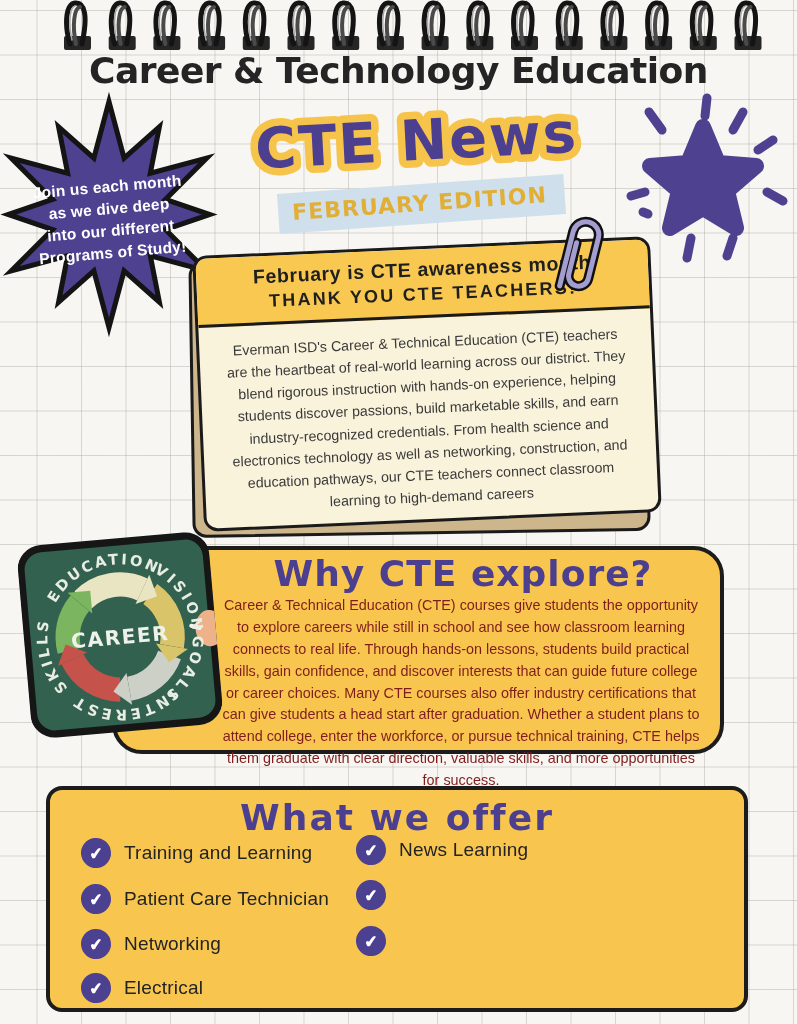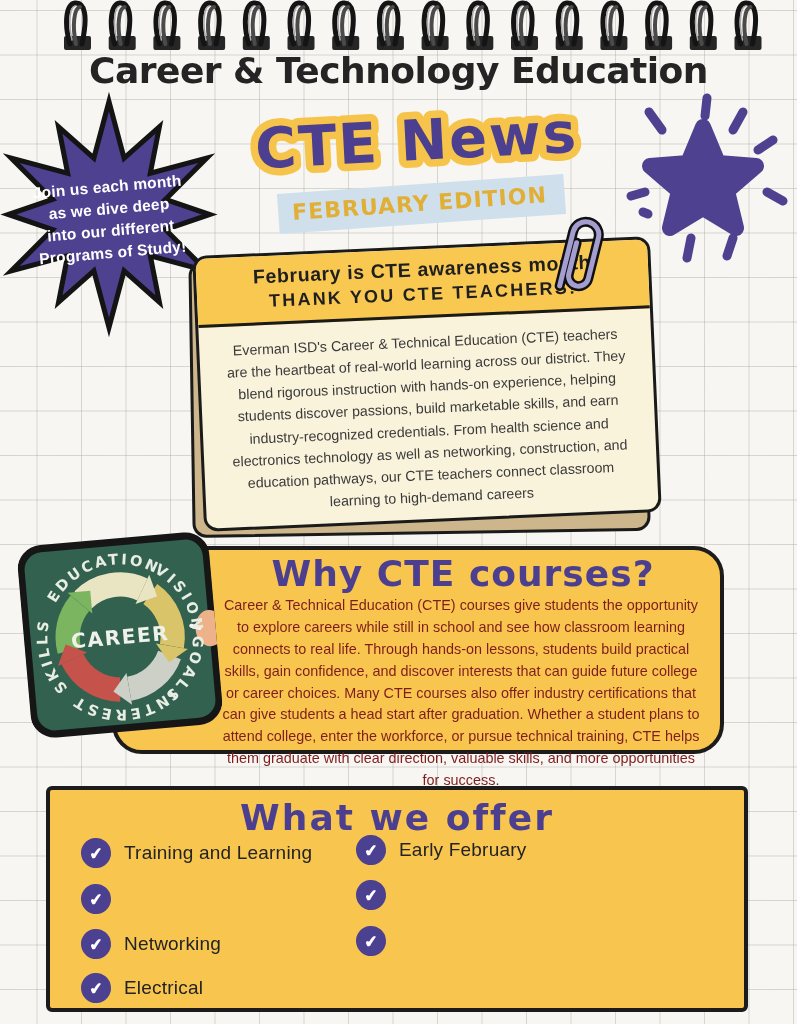--- a/index.html
+++ b/index.html
@@ -75,21 +75,21 @@
     margin:1px 16px 0 102px;text-align:center;color:#7f1d1d;
     font-size:14.4px;line-height:1.52;font-weight:500;
   }
   .career-img{
     left:24px;top:537px;width:192px;height:196px;transform:rotate(-5deg);
     overflow:hidden;border-radius:24px;
   }
   
   .offer-card{
     left:46px;top:786px;width:702px;height:226px;
-    background:#f8c64f;border:4px solid #1c1c1c;border-radius:6px;
+    background:#f8c64f;border:4px solid #1c1c1c;border-radius:16px;
   }
   .offer-title{
     margin-top:7px;text-align:center;
     font-family:"DejaVu Sans", sans-serif;font-weight:800;font-size:36px;
     letter-spacing:2px;color:#4c3f90;
   }
   .offer-item{position:absolute;display:flex;align-items:center;}
   .check{
     width:30px;height:30px;border-radius:50%;background:#4c4191;flex:0 0 30px;
     display:flex;align-items:center;justify-content:center;
@@ -174,21 +174,21 @@
       <div class="note-body">Everman ISD's Career &amp; Technical Education (CTE) teachers are the heartbeat of real-world learning across our district. They blend rigorous instruction with hands-on experience, helping students discover passions, build marketable skills, and earn industry-recognized credentials. From health science and electronics technology as well as networking, construction, and education pathways, our CTE teachers connect classroom learning to high-demand careers</div>
     </div>
   </div>
 
   <svg class="abs paperclip" viewBox="0 0 70 96">
     <path d="M22,80 L22,24 A13,13 0 0 1 48,24 L48,66 A10,10 0 0 1 28,66 L28,34" fill="none" stroke="#101010" stroke-width="10" stroke-linecap="round"></path>
     <path d="M22,80 L22,24 A13,13 0 0 1 48,24 L48,66 A10,10 0 0 1 28,66 L28,34" fill="none" stroke="#a49dd0" stroke-width="5" stroke-linecap="round"></path>
   </svg>
 
   <div class="abs why-card">
-    <div class="why-title">Why CTE courses?</div>
+    <div class="why-title">Why CTE explore?</div>
     <div class="why-body">Career &amp; Technical Education (CTE) courses give students the opportunity to explore careers while still in school and see how classroom learning connects to real life. Through hands-on lessons, students build practical skills, gain confidence, and discover interests that can guide future college or career choices. Many CTE courses also offer industry certifications that can give students a head start after graduation. Whether a student plans to attend college, enter the workforce, or pursue technical training, CTE helps them graduate with clear direction, valuable skills, and more opportunities for success.</div>
   </div>
 
   <div class="abs career-img">
     <svg width="192" height="196" viewBox="0 0 190 190">
       <rect x="3" y="3" width="184" height="184" rx="21" fill="#33614f" stroke="#161616" stroke-width="7"></rect>
 
       <g fill="none" stroke-width="24">
         <path d="M61.6,57.2 A52,52 0 0 1 121,52" stroke="#e9e5c2"></path>
         <path d="M128.4,57.2 A52,52 0 0 1 145.2,110.5" stroke="#d9c46a"></path>
@@ -221,33 +221,34 @@
 
   <div class="abs offer-card">
     <div class="offer-title">What we offer</div>
 
     <div class="offer-item" style="left:31px;top:48px;">
       <span class="check">✔</span>
       <span class="offer-label">Training and Learning</span>
     </div>
     <div class="offer-item" style="left:31px;top:94px;">
       <span class="check">✔</span>
+      <span class="offer-label">Patient Care Technician</span>
     </div>
     <div class="offer-item" style="left:31px;top:139px;">
       <span class="check">✔</span>
       <span class="offer-label">Networking</span>
     </div>
     <div class="offer-item" style="left:31px;top:183px;">
       <span class="check">✔</span>
       <span class="offer-label">Electrical</span>
     </div>
 
     <div class="offer-item" style="left:306px;top:45px;">
       <span class="check">✔</span>
-      <span class="offer-label">Early February</span>
+      <span class="offer-label">News Learning</span>
     </div>
     <div class="offer-item" style="left:306px;top:90px;">
       <span class="check">✔</span>
     </div>
     <div class="offer-item" style="left:306px;top:136px;">
       <span class="check">✔</span>
     </div>
   </div>
 
 </div>

